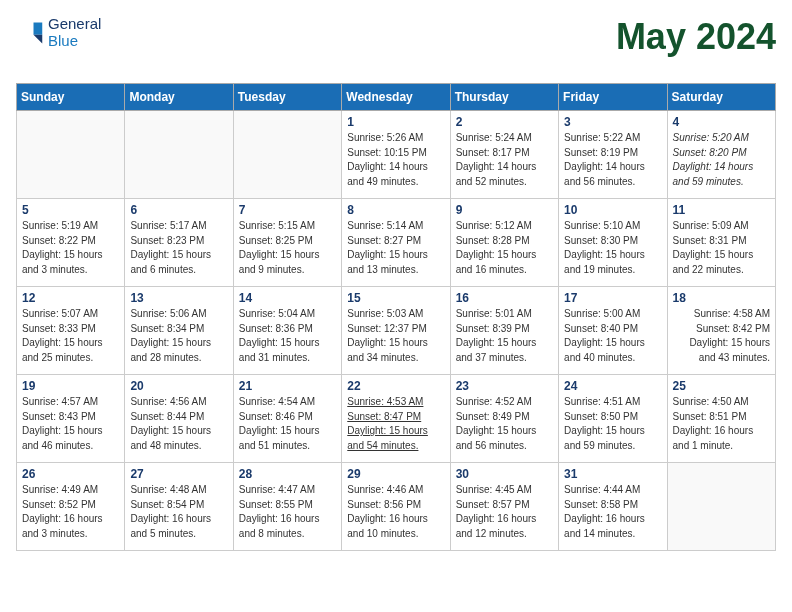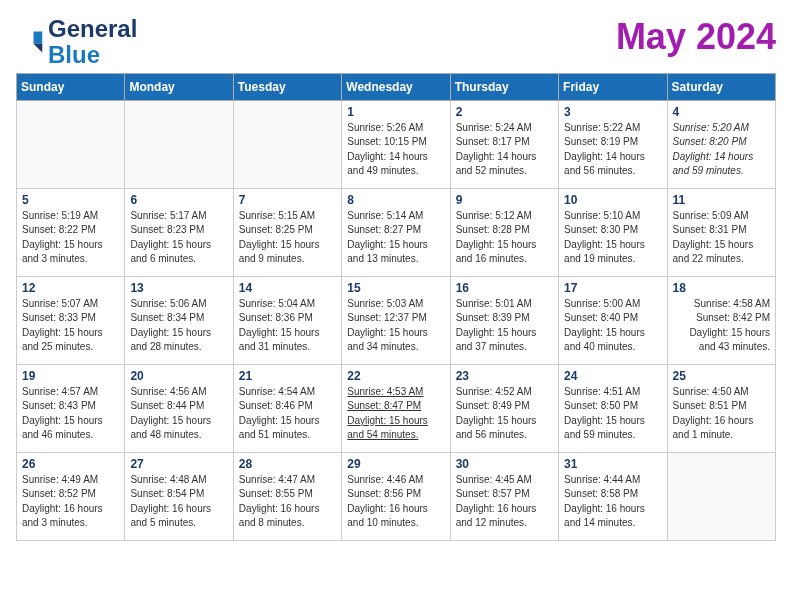--- a/index.html
+++ b/index.html
@@ -15,45 +15,45 @@
       justify-content: space-between;
       align-items: flex-start;
       margin-bottom: 4px;
     }
     .logo {
       display: flex;
       align-items: center;
       gap: 4px;
     }
     .logo-text {
-      font-size: 24px;
-      font-weight: bold;
+      font-size: 15px;
+      font-weight: normal;
       color: #1a3a6b;
       line-height: 1.1;
     }
     .logo-icon {
       width: 28px;
       height: 28px;
     }
     .title-block {
       text-align: right;
     }
     .cal-title {
       font-size: 36px;
       font-weight: bold;
-      color: #a21caf;
+      color: #14532d;
     }
     .cal-subtitle {
       font-size: 15px;
       color: #555;
     }
     table {
       width: 100%;
       border-collapse: collapse;
-      margin-top: 4px;
+      margin-top: 25px;
     }
     th {
       background-color: #1a6db5;
       color: #fff;
       font-size: 12px;
       font-weight: bold;
       padding: 6px 4px;
       text-align: left;
       border: 1px solid #aaa;
     }

